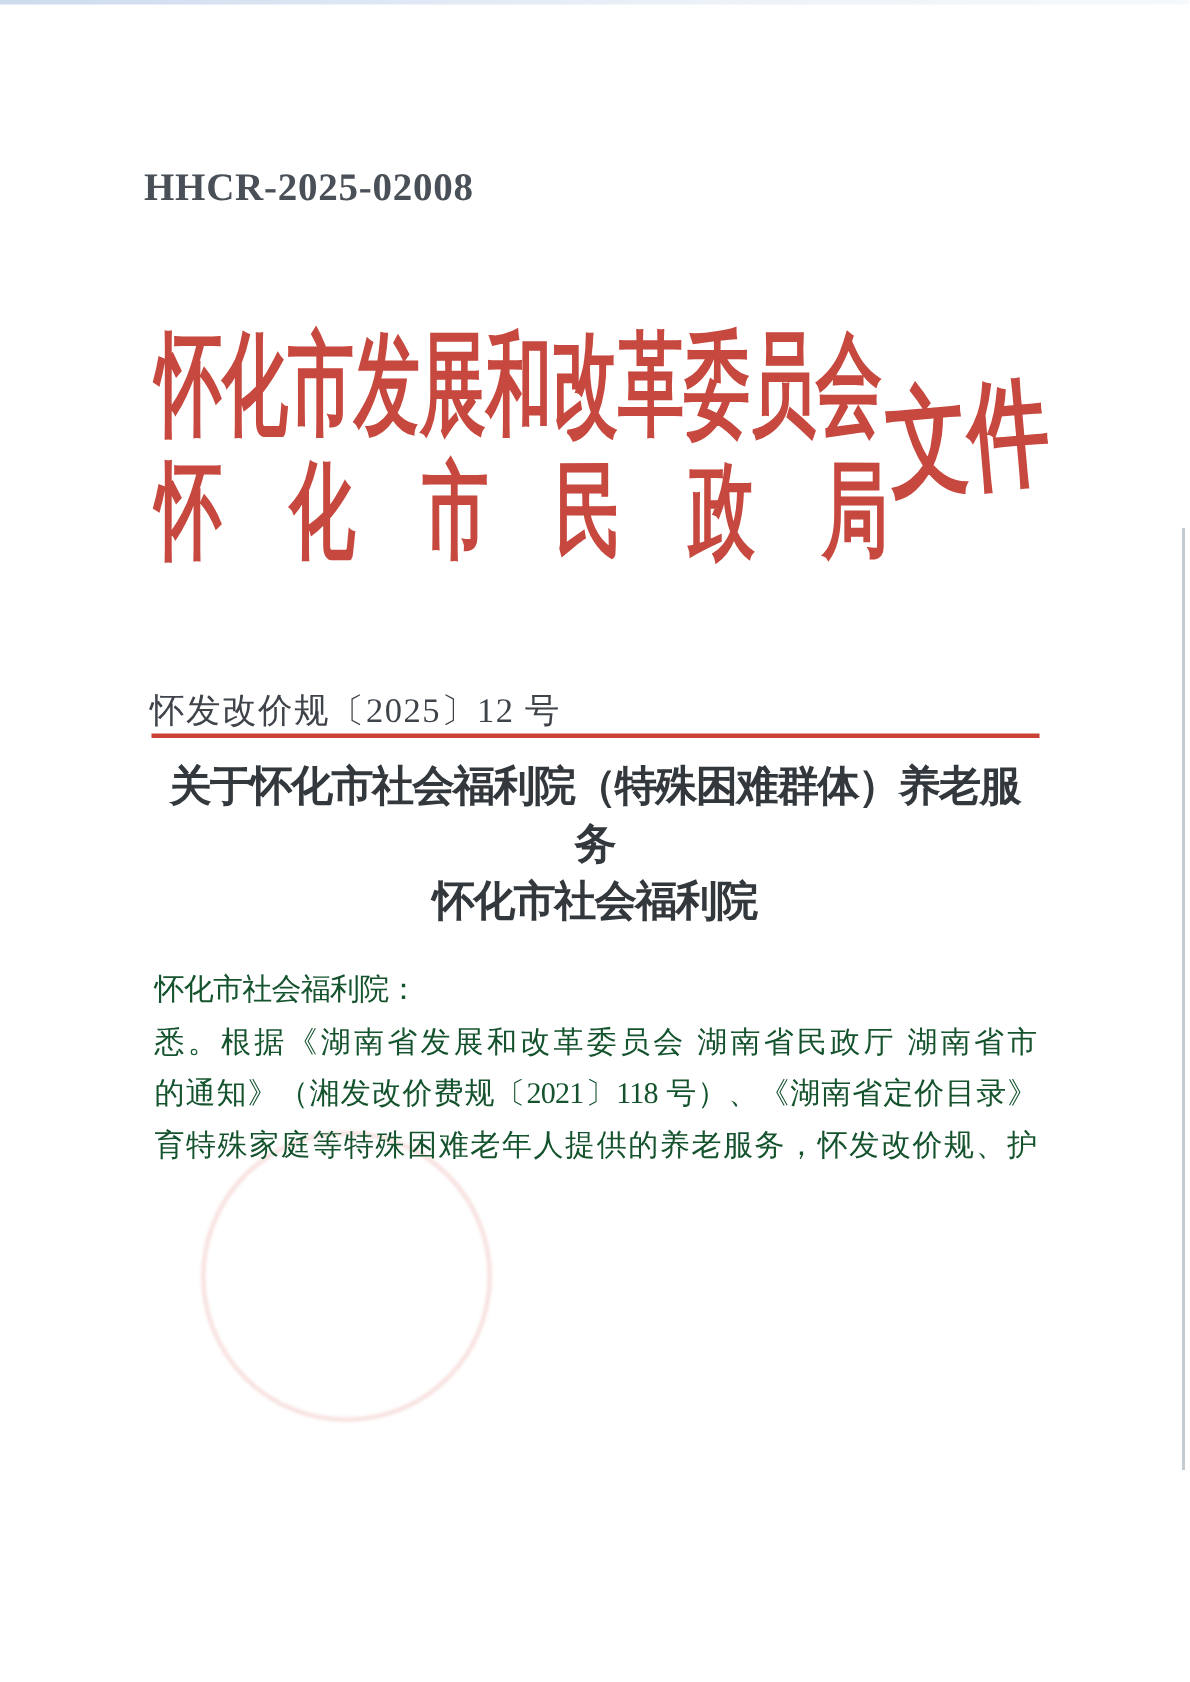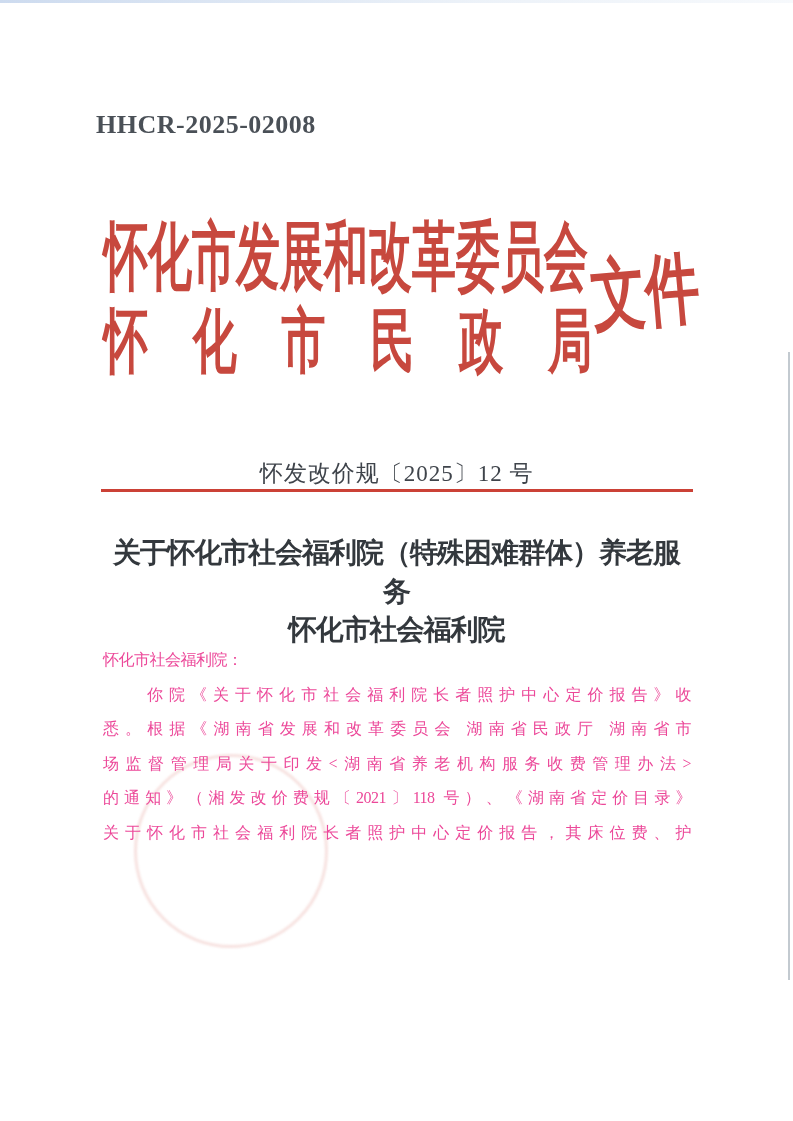--- a/index.html
+++ b/index.html
@@ -33,42 +33,42 @@
   .lh2{left:104px;top:307px;width:488px;transform:scaleY(1.60);}
   .lh-suffix{
     position:absolute;left:588px;top:258px;
     color:#c7483e;font-weight:bold;font-size:54px;line-height:54px;
     transform-origin:left top;transform:rotate(-5deg) scaleY(1.45);
     white-space:nowrap;
   }
   
   .doc-number{
     position:absolute;left:100px;top:458px;width:593px;
-    text-align:center;font-size:23px;color:#3f444b;letter-spacing:1px;
+    text-align:left;font-size:23px;color:#3f444b;letter-spacing:1px;
   }
   .red-rule{
     position:absolute;left:101px;top:489px;width:592px;height:3px;
     background:#cb4136;
   }
   
   .title{
-    position:absolute;left:100px;top:534px;width:593px;
+    position:absolute;left:100px;top:508px;width:593px;
     text-align:center;font-weight:bold;font-size:28px;line-height:38.5px;
-    letter-spacing:-1px;color:#33383d;
+    letter-spacing:-1px;color:#33383d;font-family:Liberation Mono, monospace;
   }
   
   .stamp{
     position:absolute;left:134px;top:754px;width:188px;height:188px;
     border:3px solid rgba(208,82,70,.17);border-radius:50%;
     filter:blur(1.2px);
   }
   
   .body-text{
     position:absolute;left:103px;top:643px;width:588px;
-    font-size:16px;color:#ec4899;letter-spacing:-.5px;
+    font-size:20px;color:#14532d;letter-spacing:-.5px;
   }
   .bl{
     height:34.6px;line-height:34.6px;white-space:nowrap;
     text-align:justify;text-align-last:left;
   }
   .bl.fill{white-space:normal;text-align-last:justify;}
   .bl.ind{text-indent:44px;}
   
   .footer{
     position:absolute;left:592px;top:1043px;width:104px;height:26px;
@@ -116,25 +116,23 @@
 
   <div class="title">
     <div>关于怀化市社会福利院（特殊困难群体）养老服务</div>
     <div>怀化市社会福利院</div>
   </div>
 
   <div class="stamp"></div>
 
   <div class="body-text">
     <div class="bl">怀化市社会福利院：</div>
-    <div class="bl ind fill">你院《关于怀化市社会福利院长者照护中心定价报告》收</div>
     <div class="bl fill">悉。根据《湖南省发展和改革委员会 湖南省民政厅 湖南省市</div>
-    <div class="bl fill">场监督管理局关于印发&lt;湖南省养老机构服务收费管理办法&gt;</div>
     <div class="bl fill">的通知》（湘发改价费规〔2021〕118 号）、《湖南省定价目录》</div>
-    <div class="bl fill">关于怀化市社会福利院长者照护中心定价报告，其床位费、护</div>
+    <div class="bl fill">育特殊家庭等特殊困难老年人提供的养老服务，怀发改价规、护</div>
   </div>
 
   <div class="footer">
     <span class="dash">—</span>
     <span class="num">1</span>
     <span class="dash">—</span>
   </div>
 
 </div>
 

